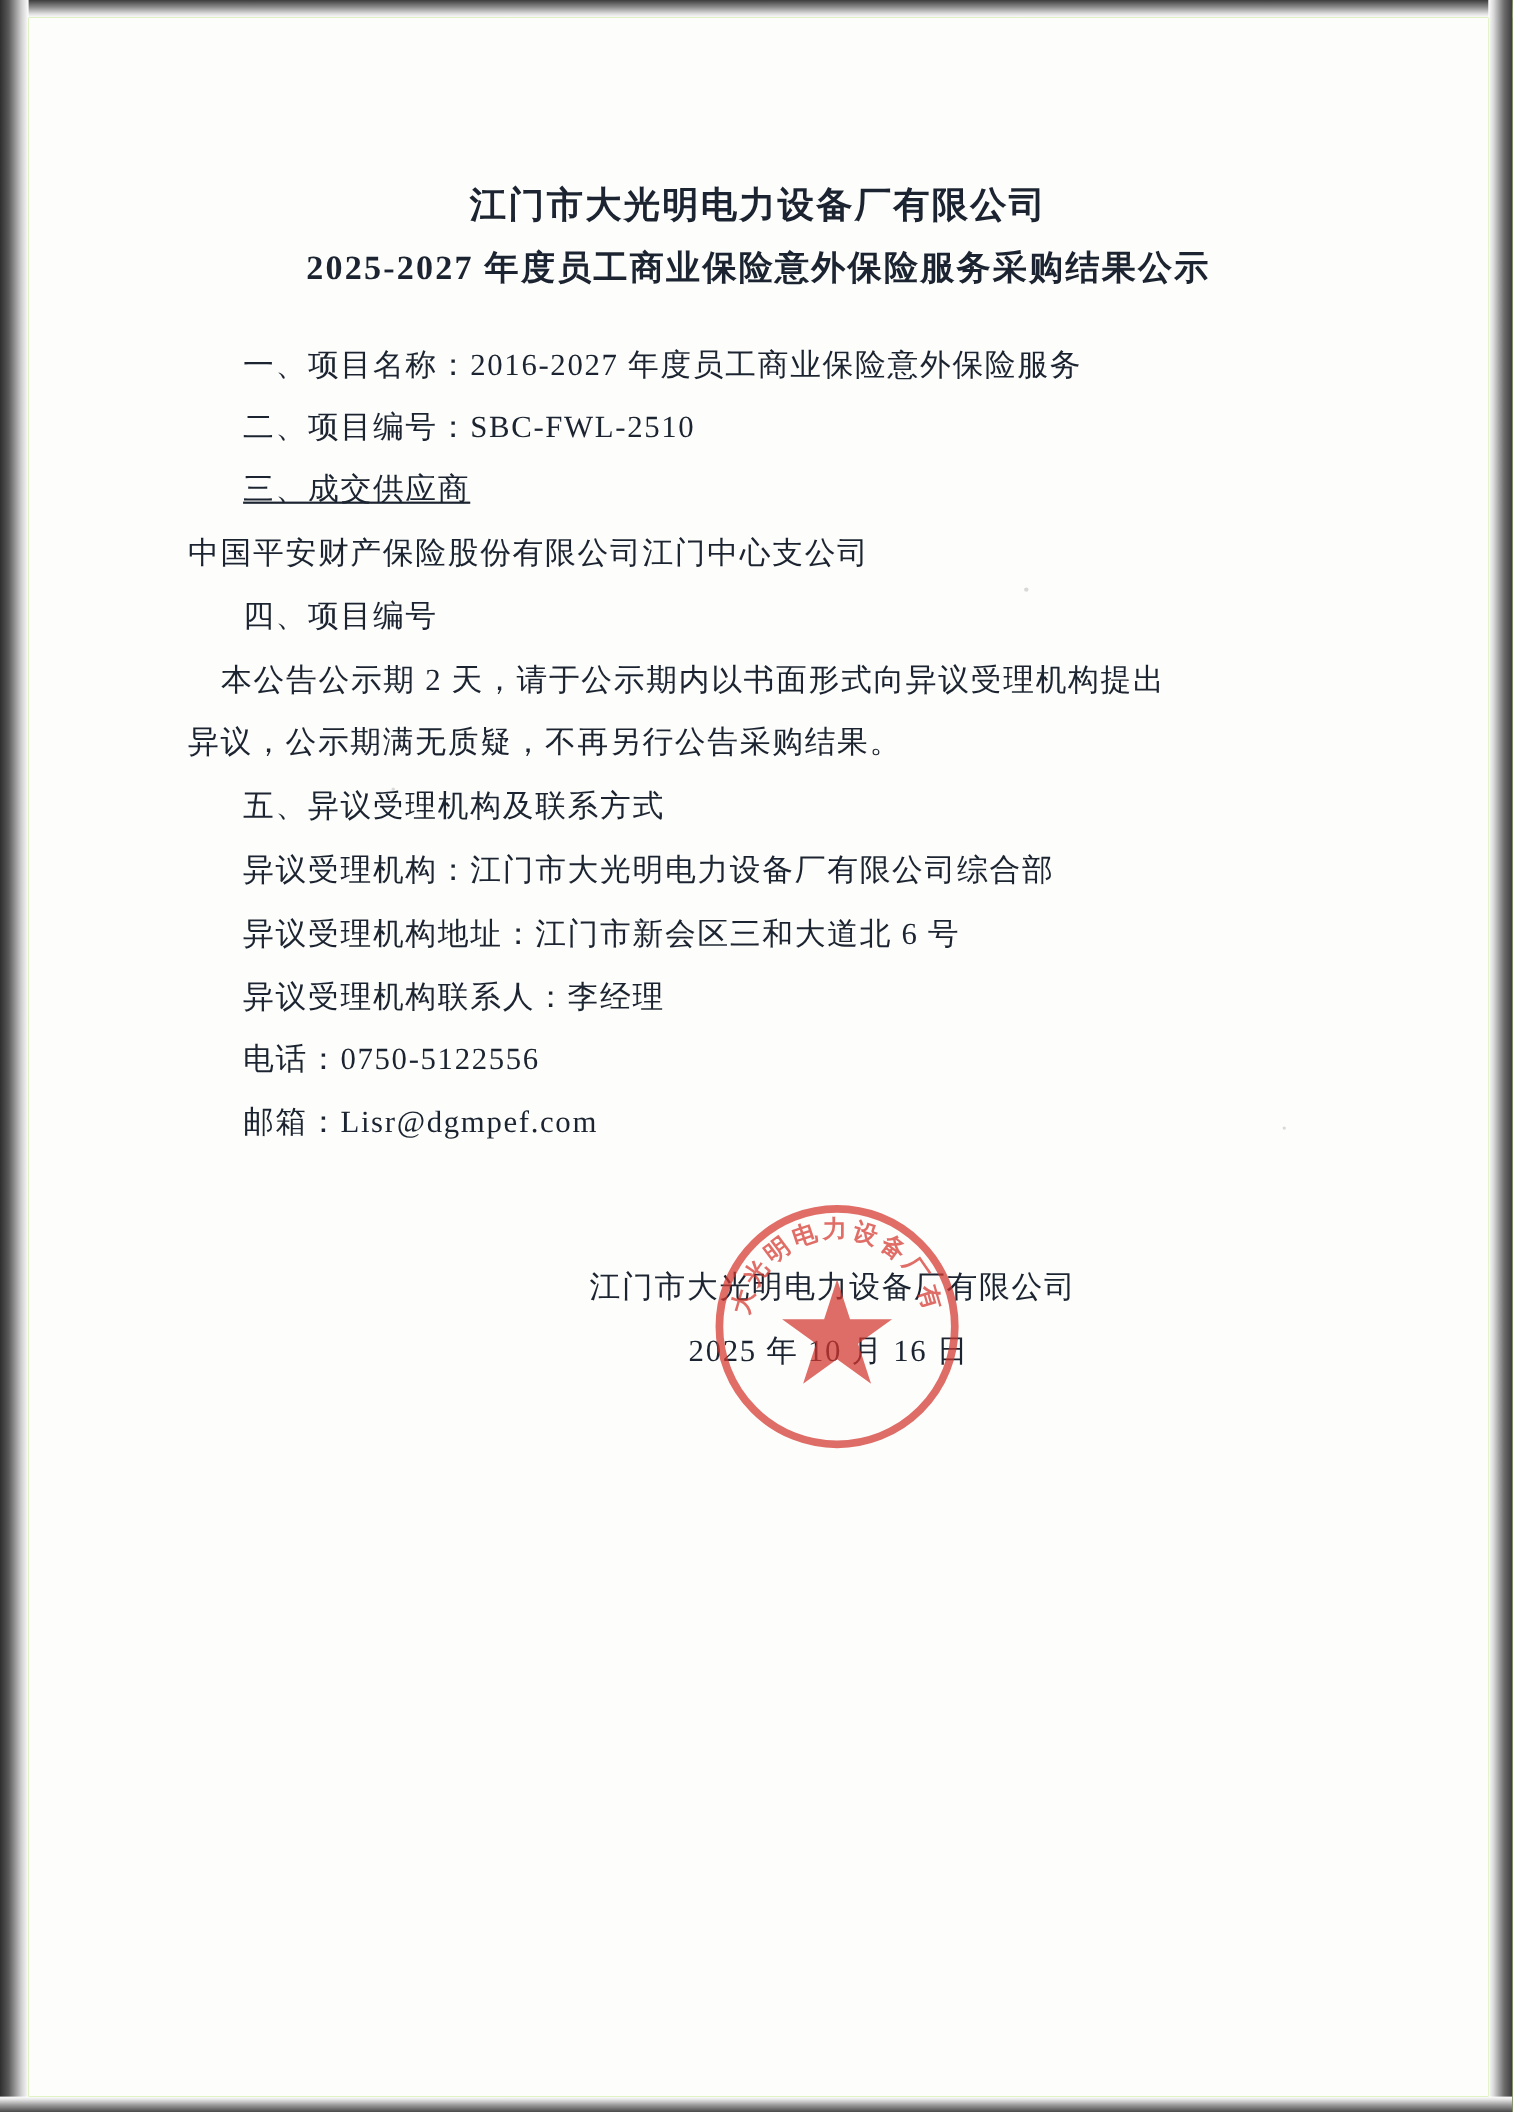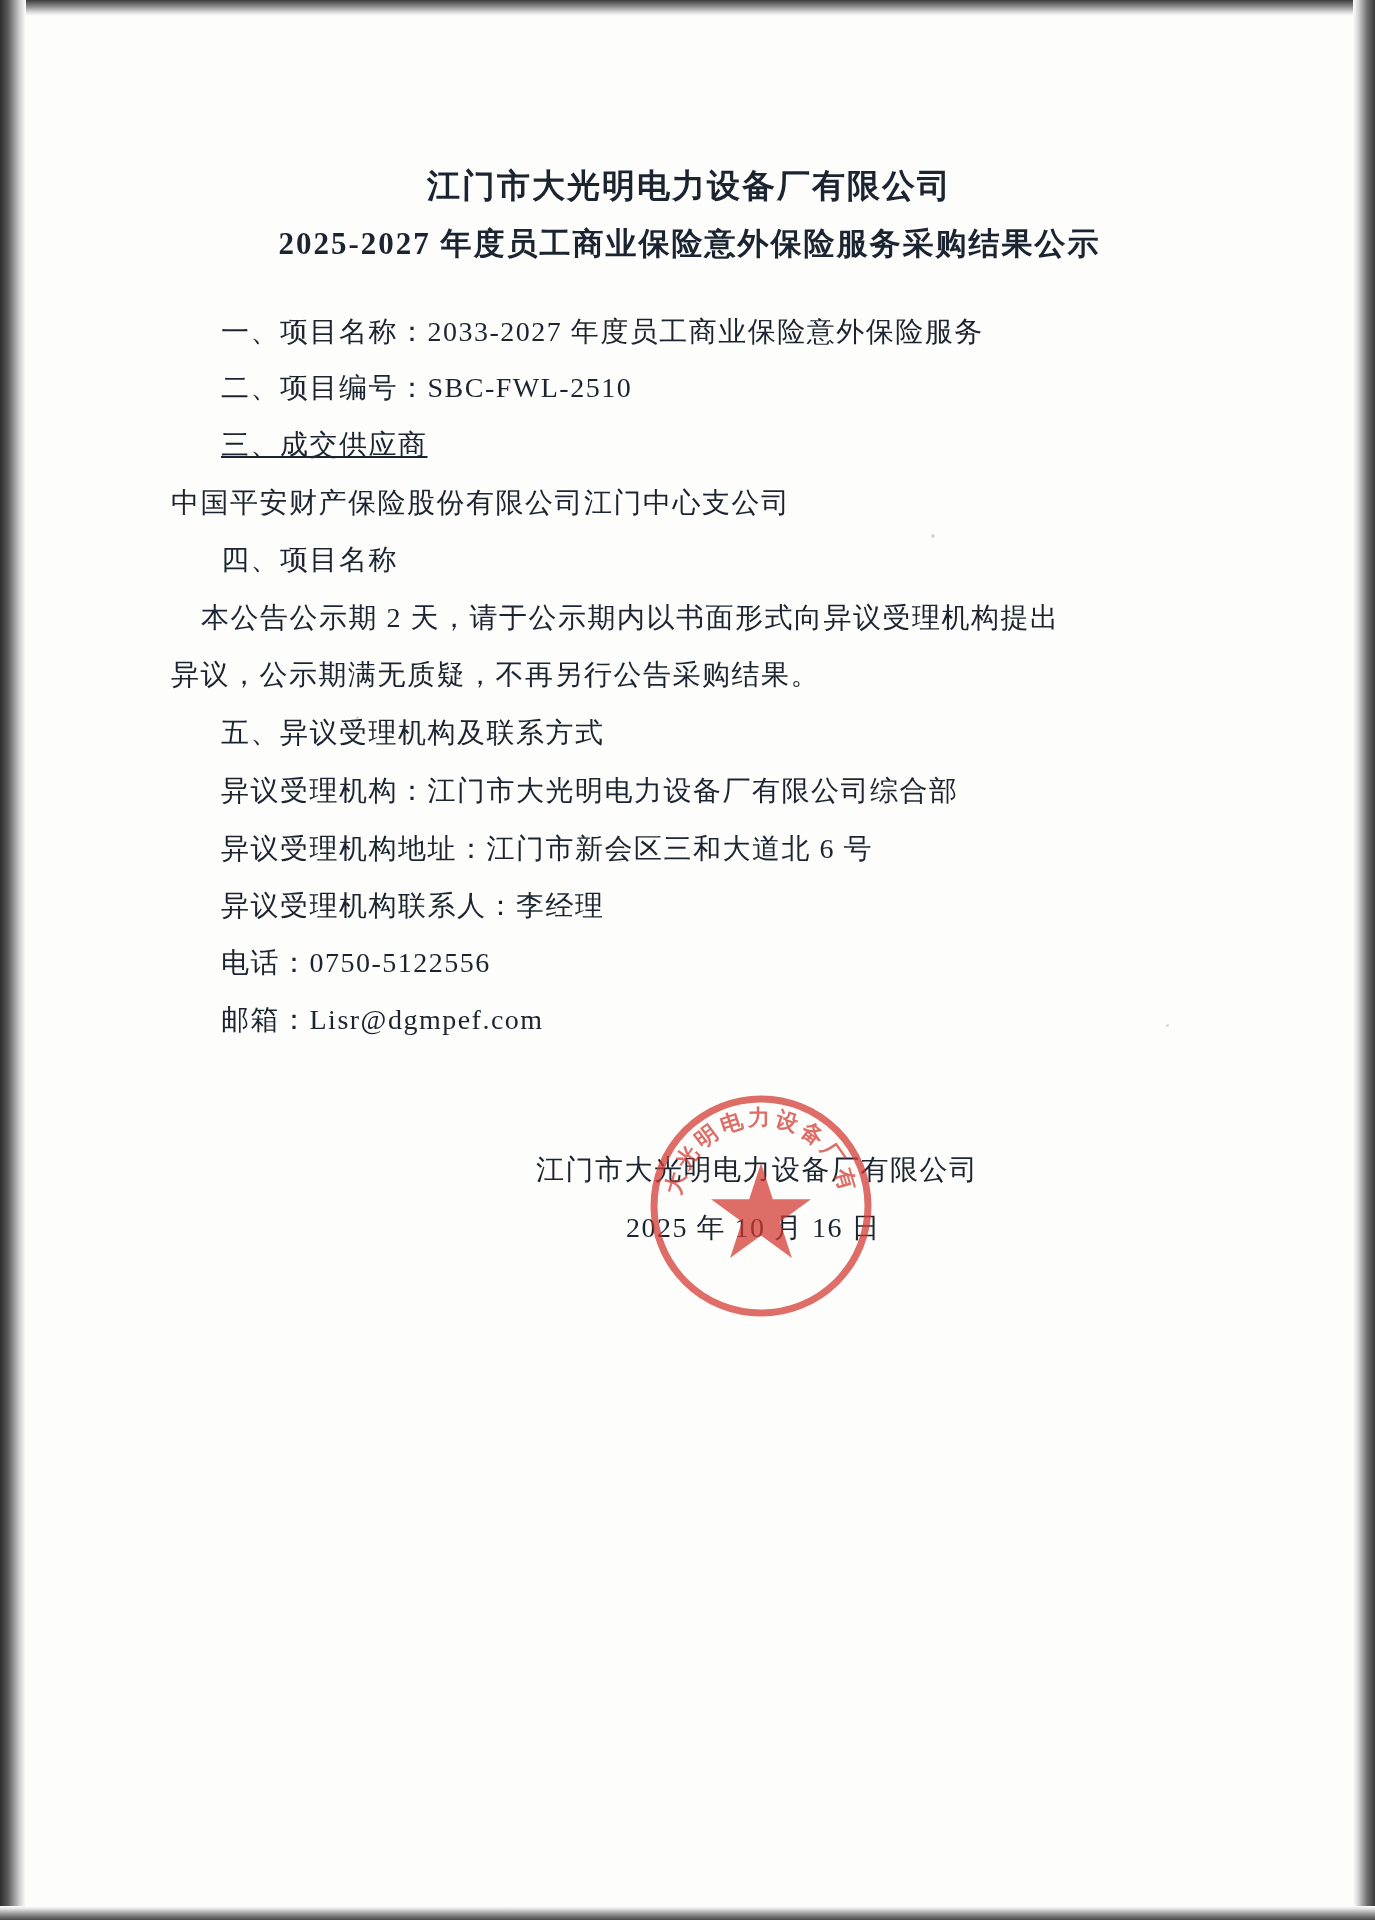--- a/index.html
+++ b/index.html
@@ -119,29 +119,29 @@
   <div class="scan-edge-right"></div>
   <div class="scan-edge-bottom"></div>
 
   <div class="paper">
     <div class="content">
 
       <div class="title-line title-1">江门市大光明电力设备厂有限公司</div>
 
       <div class="title-line title-2">2025-2027 年度员工商业保险意外保险服务采购结果公示</div>
 
-      <div class="body-line indent" style="top:297px;">一、项目名称：2033-2027 年度员工商业保险意外保险服务</div>
+      <div class="body-line indent" style="top:297px;">一、项目名称：2016-2027 年度员工商业保险意外保险服务</div>
 
       <div class="body-line indent" style="top:353px;">二、项目编号：SBC-FWL-2510</div>
 
       <div class="body-line indent" style="top:410px;text-decoration:underline;">三、成交供应商</div>
 
       <div class="body-line flush" style="top:468px;">中国平安财产保险股份有限公司江门中心支公司</div>
 
-      <div class="body-line indent" style="top:525px;">四、项目名称</div>
+      <div class="body-line indent" style="top:525px;">四、项目编号</div>
 
       <div class="body-line flush" style="top:583px; left:175px;">本公告公示期 2 天，请于公示期内以书面形式向异议受理机构提出</div>
 
       <div class="body-line flush" style="top:640px;">异议，公示期满无质疑，不再另行公告采购结果。</div>
 
       <div class="body-line indent" style="top:756px;">异议受理机构：江门市大光明电力设备厂有限公司综合部</div>
 
       <div class="body-line indent" style="top:698px;">五、异议受理机构及联系方式</div>
 
       <div class="body-line indent" style="top:814px;">异议受理机构地址：江门市新会区三和大道北 6 号</div>

